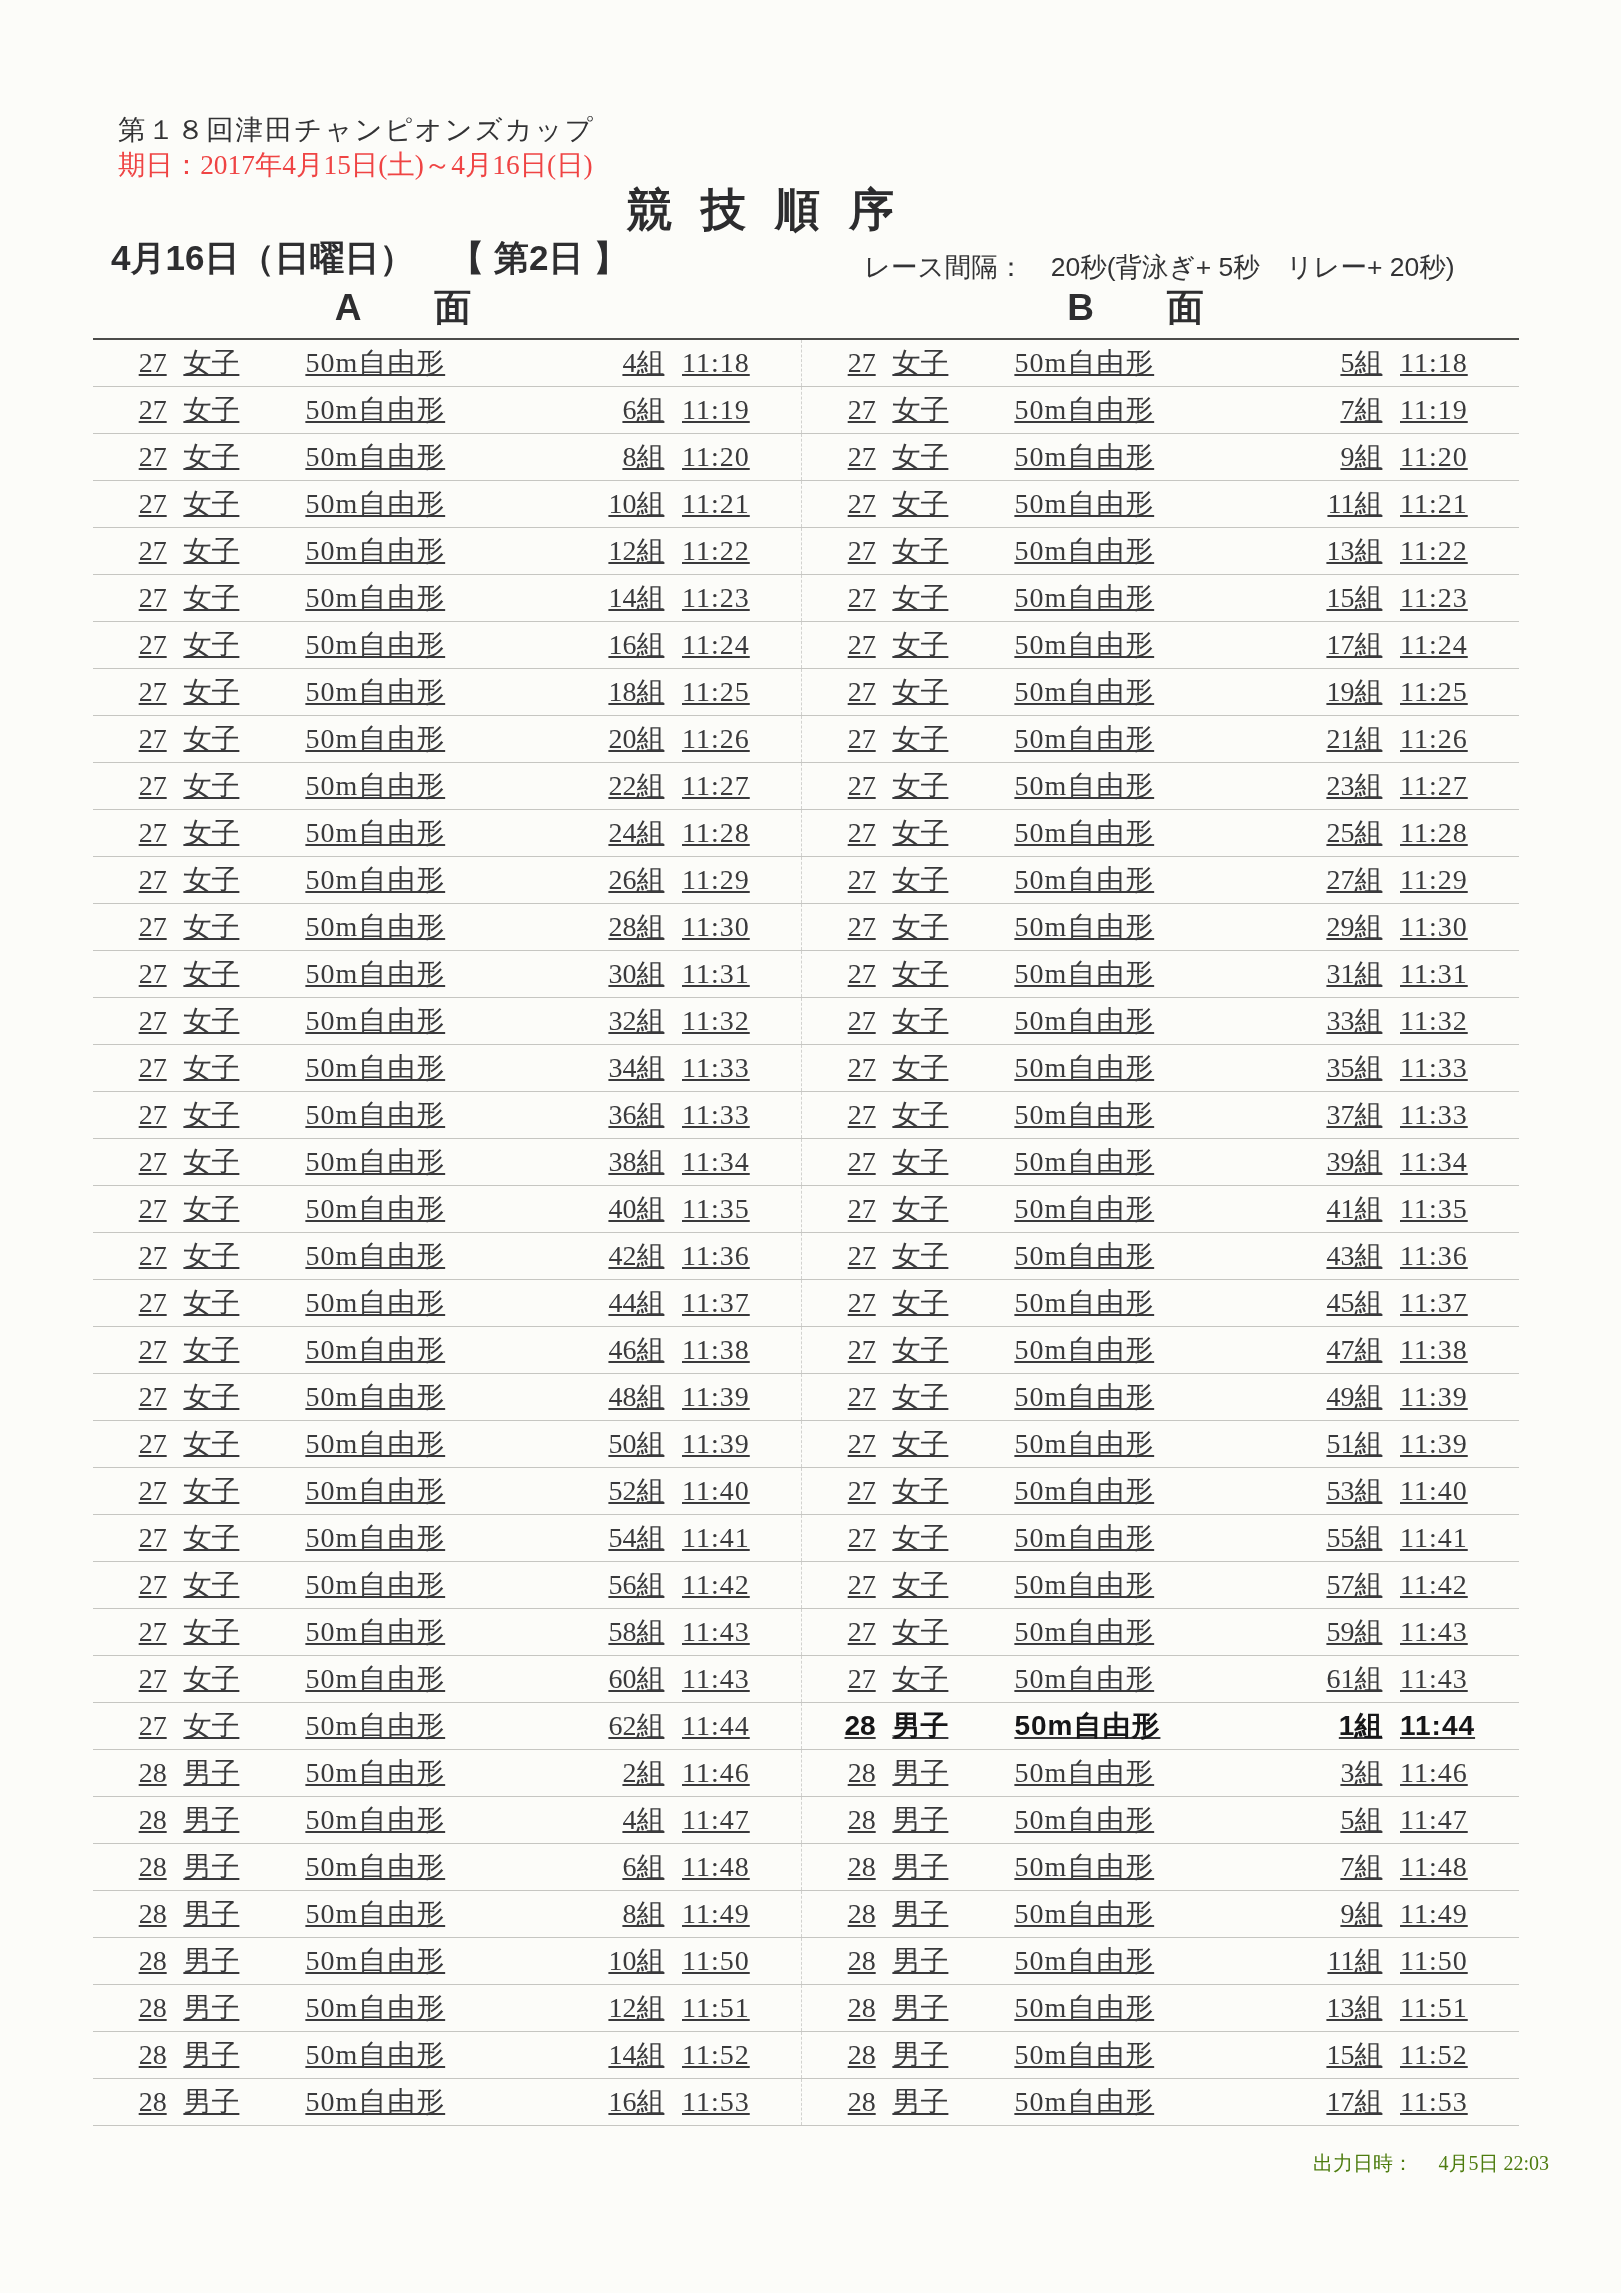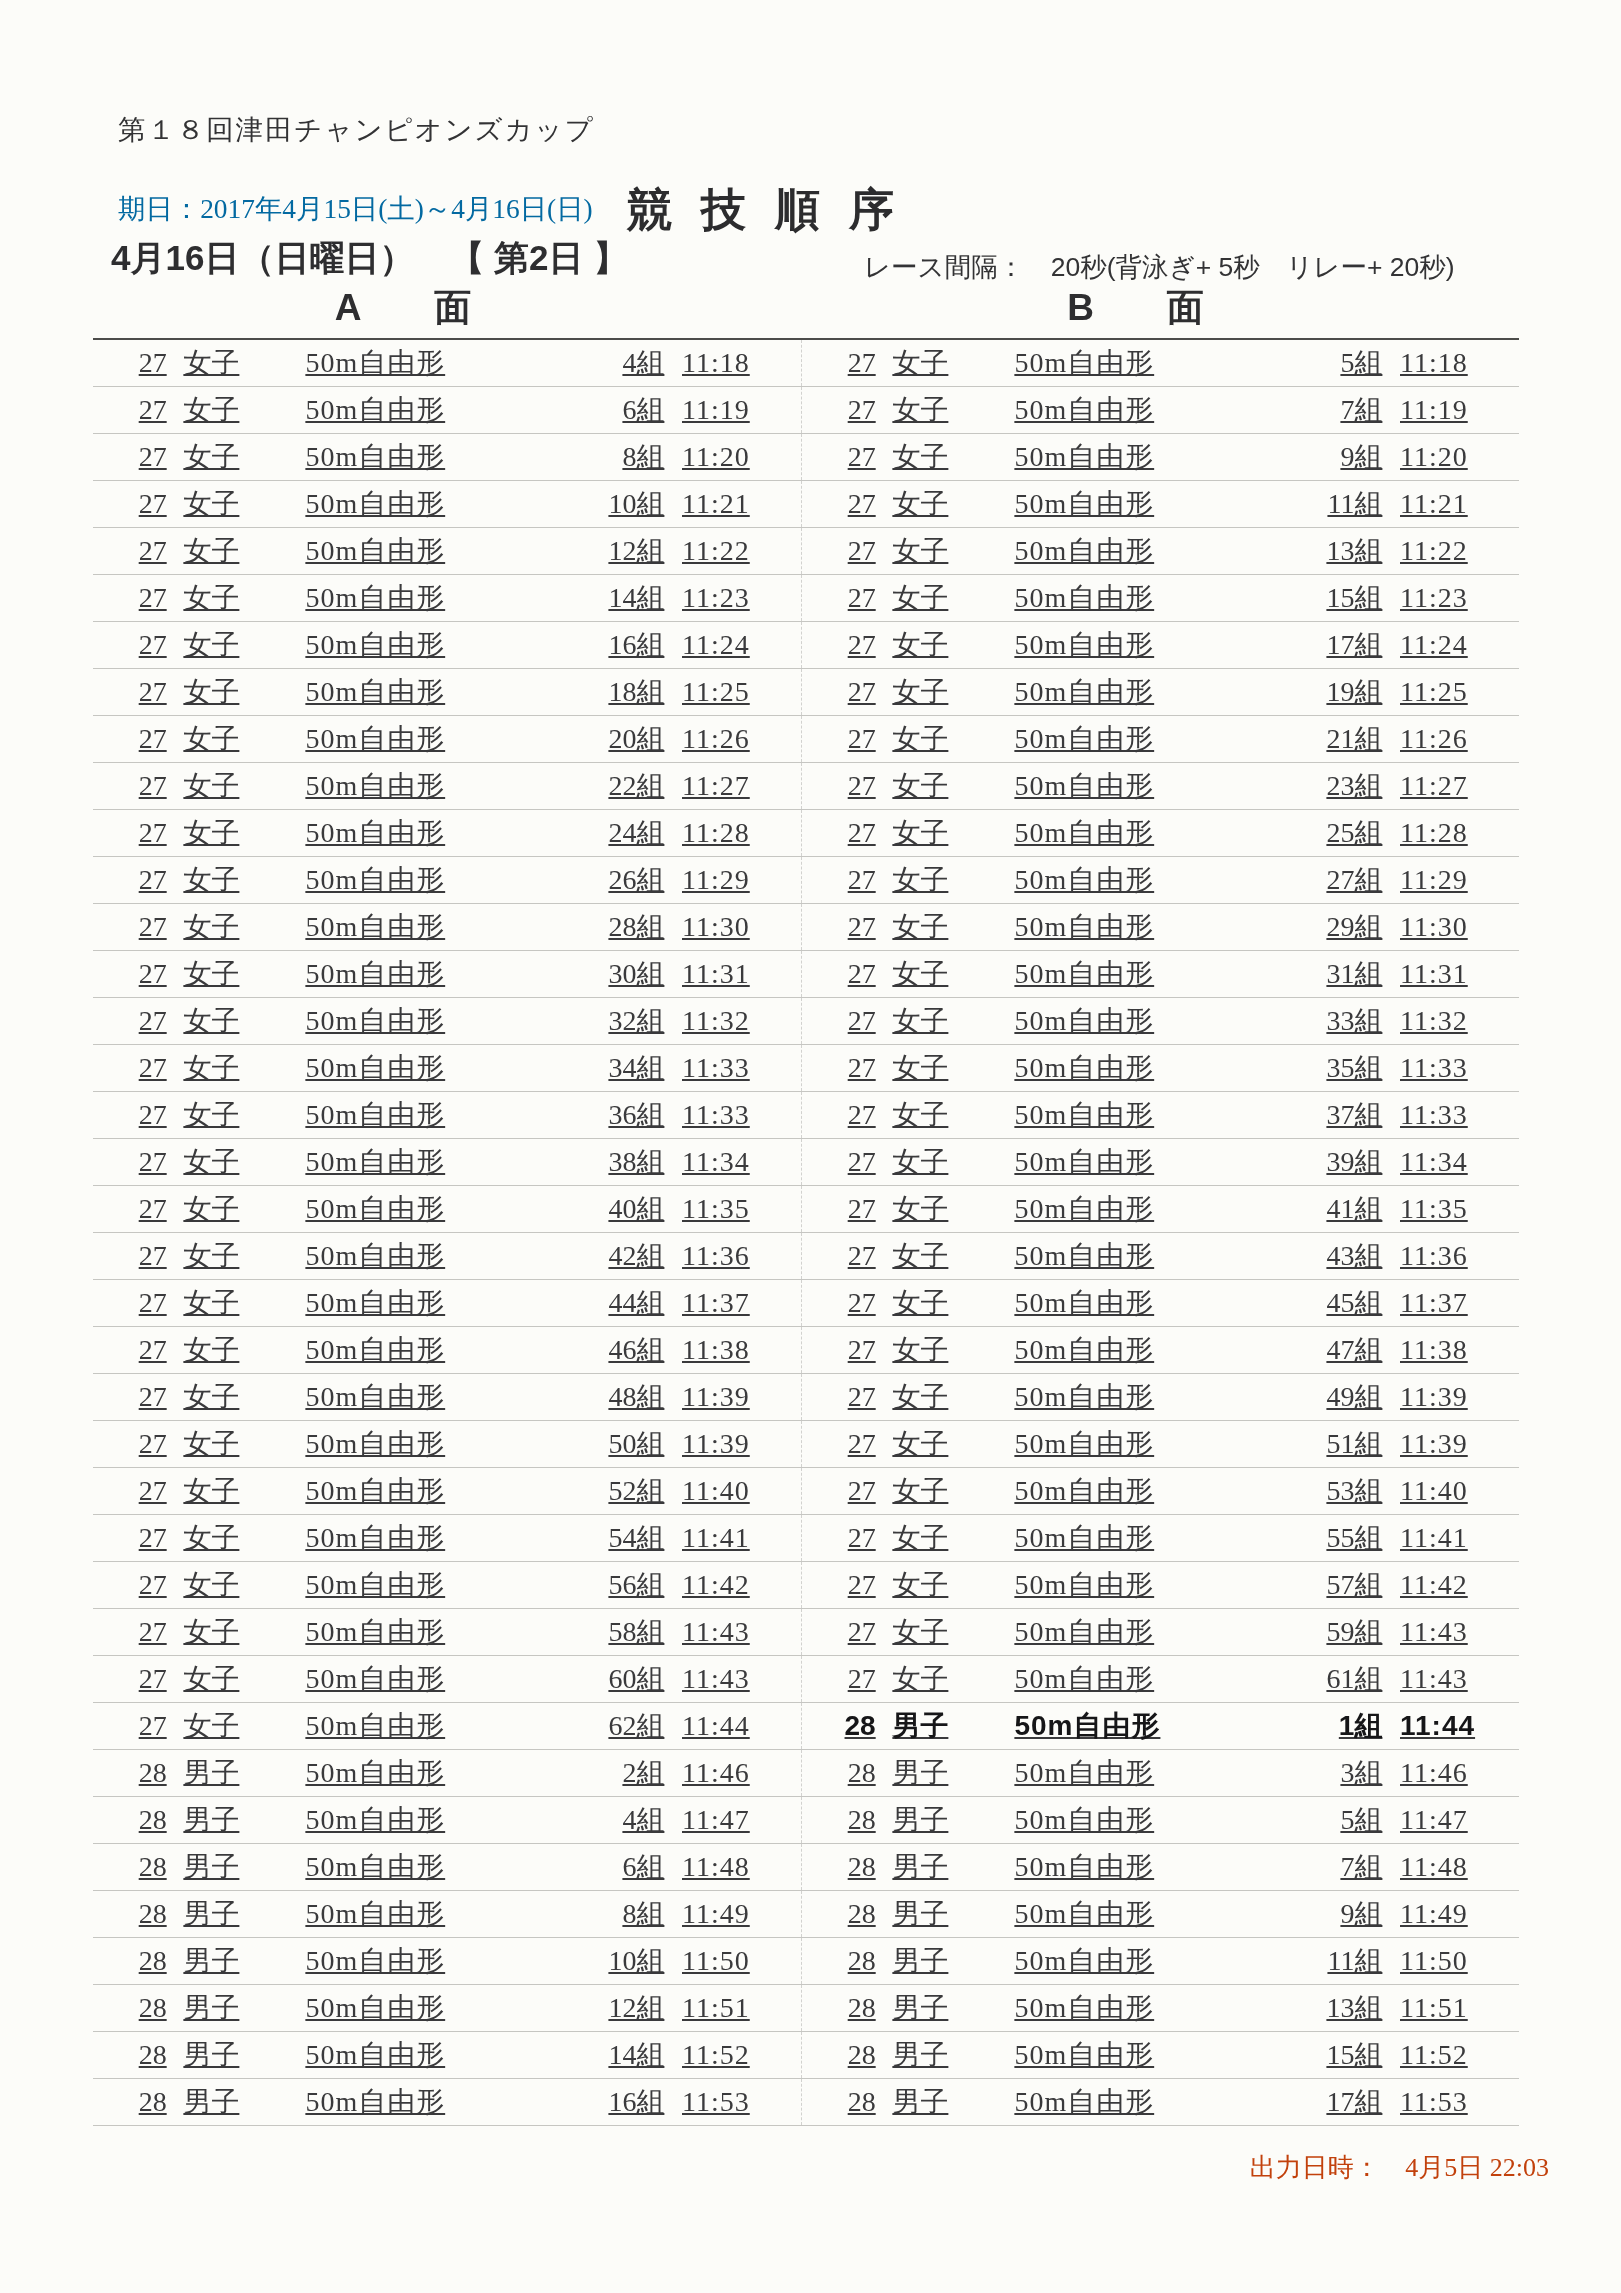--- a/index.html
+++ b/index.html
@@ -7,21 +7,21 @@
   .page{
     position:relative;
     width:1621px;height:2294px;
     background:#fcfcf9;
     color:#3a3a3c;
     font-family:"Liberation Serif","DejaVu Serif",serif;
     overflow:hidden;
     padding-left:40px;
   }
   .hdr-line1{position:absolute;left:118px;top:112px;font-size:27.4px;letter-spacing:2px;color:#333335;}
-  .hdr-line2{position:absolute;left:118px;top:147px;width:1392px;height:33px;font-size:27.4px;color:#0369a1;margin-top:44px;}
+  .hdr-line2{position:absolute;left:118px;top:147px;width:1392px;height:33px;font-size:27.4px;color:#ef4444;}
   .hdr-date{position:absolute;left:0;top:0;white-space:nowrap;}
   .hdr-venue{position:absolute;left:580px;top:0;white-space:nowrap;}
   .doc-title{
     position:absolute;left:627px;top:180px;
     font-size:45px;font-weight:bold;color:#2c2c2e;
     letter-spacing:29px;white-space:nowrap;
   }
   .day-heading{
     position:absolute;left:111px;top:235px;
     font-family:"Liberation Sans","DejaVu Sans",sans-serif;
@@ -59,21 +59,21 @@
   .c-event{margin-left:66px;flex:none;letter-spacing:1px;}
   .sp{flex:1;}
   .c-heat{flex:none;text-align:right;}
   .c-time{width:84px;margin-left:17.6px;flex:none;letter-spacing:1px;}
   .bold{
     font-family:"Liberation Sans","DejaVu Sans",sans-serif;
     font-weight:700;color:#161618;
   }
   .footer{
     position:absolute;top:2150px;right:112px;
-    font-size:26px;color:#c2410c;white-space:nowrap;
+    font-size:20px;color:#4d7c0f;white-space:nowrap;
   }
   .footer .gap{display:inline-block;width:25.5px;}
 </style>
 </head>
 <body>
 
 <div class="page">
 
   <div class="hdr-line1">第１８回津田チャンピオンズカップ</div>
 

